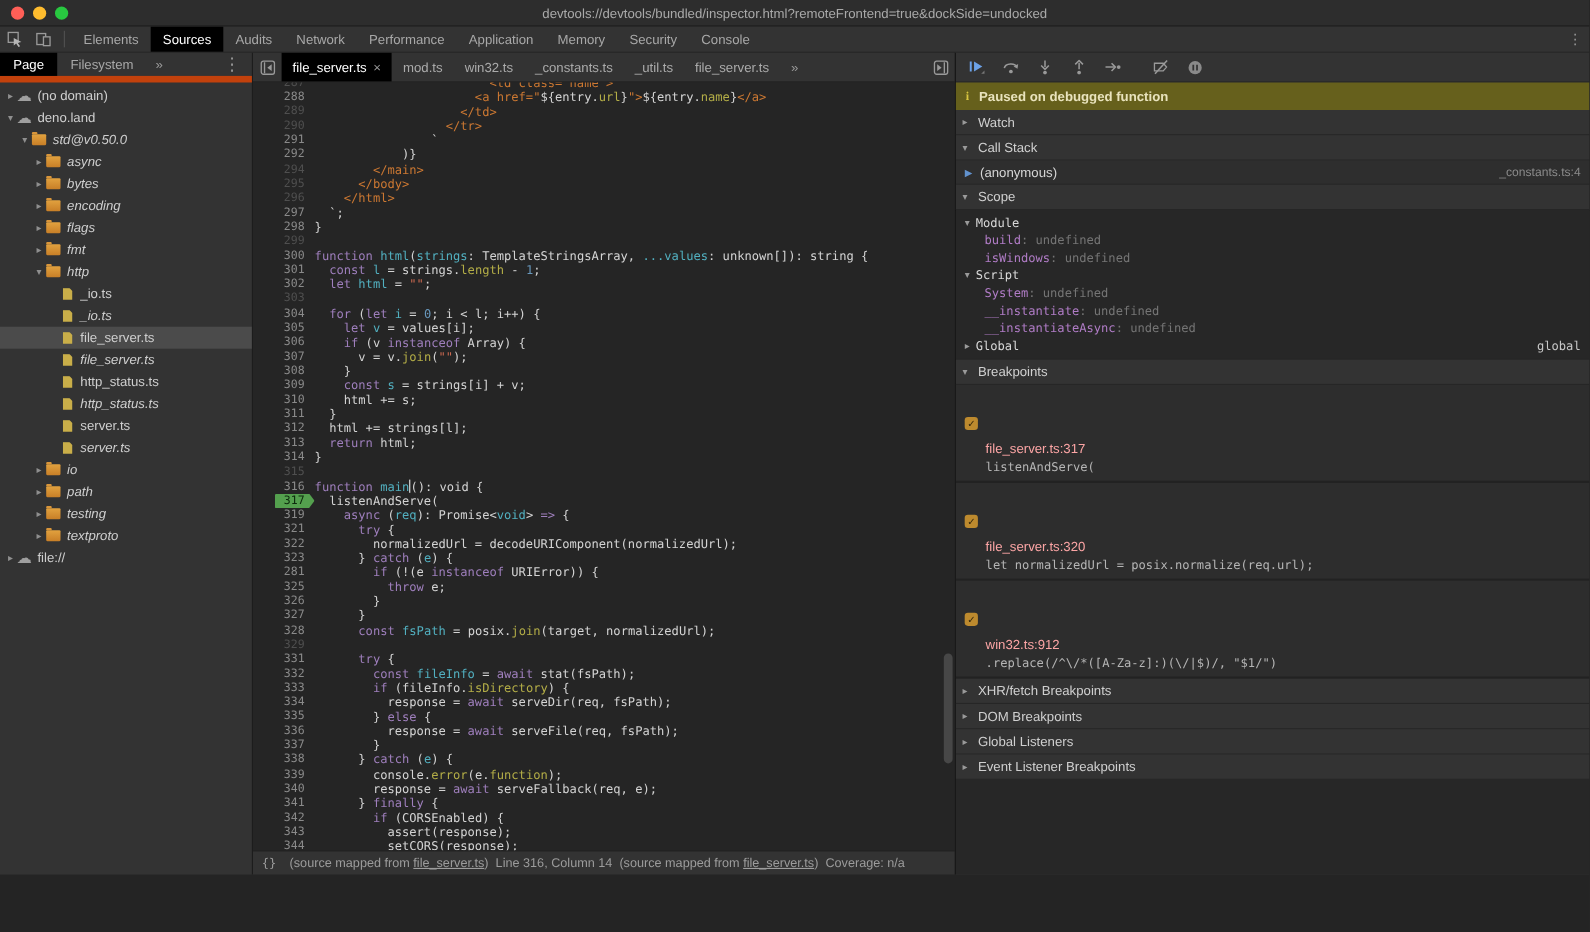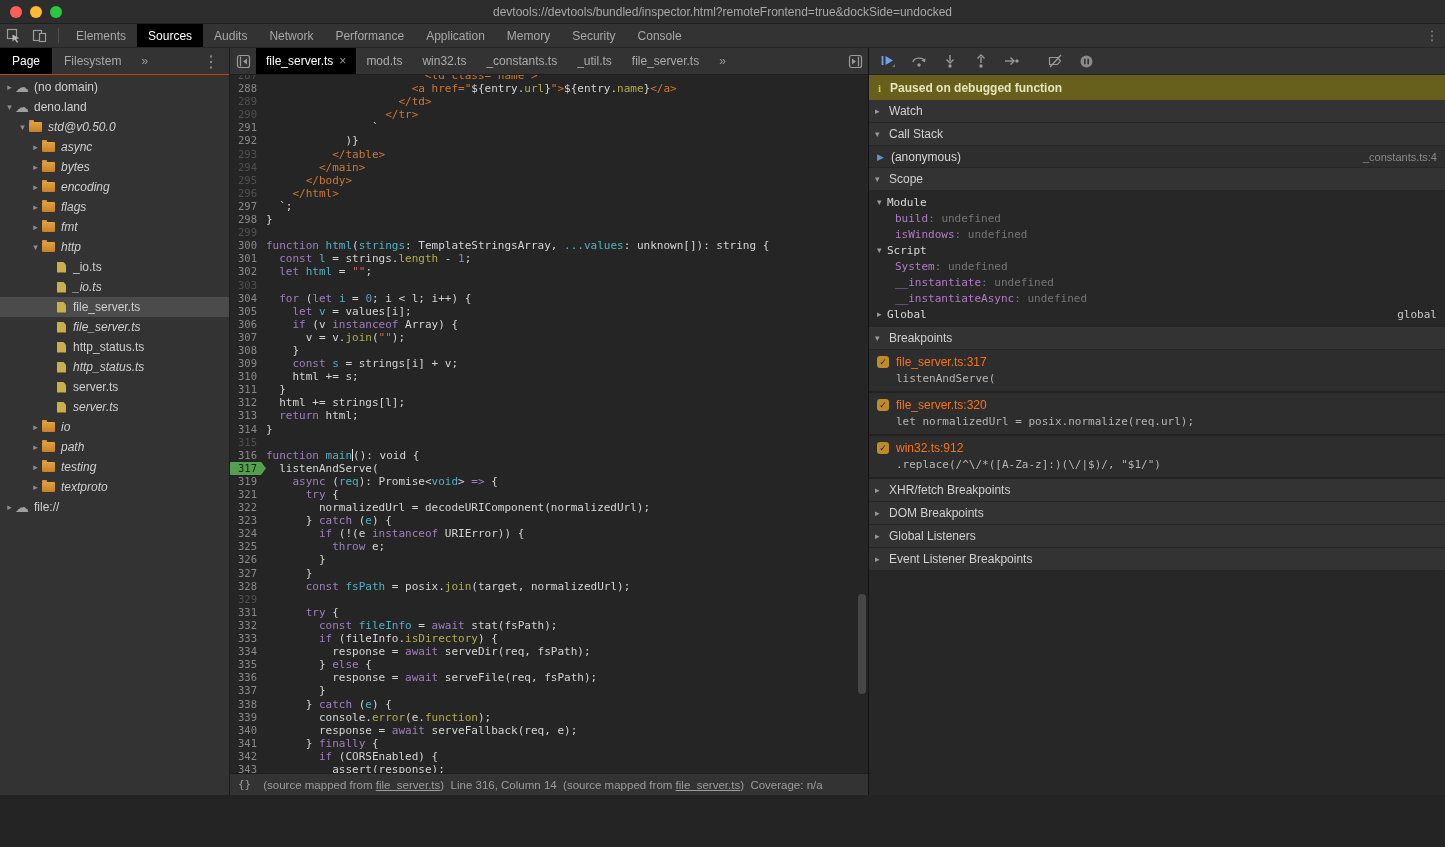--- a/index.html
+++ b/index.html
@@ -24,21 +24,21 @@
   .ptab.active { background:#000; color:#fff; }
   .kebab { margin-left:auto; width:26px; display:flex; align-items:center; justify-content:center;
            color:#9a9a9a; font-size:13px; letter-spacing:0; }
 
   
   .content { flex:1; display:flex; min-height:0; }
 
   
   .sidebar { width:230px; flex:none; background:#333; border-right:1px solid #1c1c1c;
              display:flex; flex-direction:column; }
-  .side-tabs { height:27px; display:flex; align-items:stretch; flex:none; border-bottom:1px solid #c2410c; }
+  .side-tabs { height:27px; display:flex; align-items:stretch; flex:none; border-bottom:6px solid #c2410c; }
   .stab { display:flex; align-items:center; padding:0 12px; font-size:12px; color:#a8a8a8; }
   .stab.active { background:#000; color:#fff; }
   .schev { display:flex; align-items:center; padding:0 8px; color:#9a9a9a; font-size:12px; }
   .skebab { margin-left:auto; display:flex; align-items:center; padding:0 10px; color:#9a9a9a; }
   .tree { flex:1; overflow:hidden; padding-top:2px; }
   .trow { height:20px; display:flex; align-items:center; font-size:12px; color:#cfcfcf; white-space:nowrap; }
   .trow.sel { background:#4b4b4b; }
   .trow .arr { width:11px; flex:none; color:#8f8f8f; font-size:9px; text-align:center; }
   .trow.italic .lbl { font-style:italic; }
   .icon-cloud { color:#9f9f9f; font-size:14px; margin:0 5px 0 0; line-height:1; }
@@ -54,21 +54,21 @@
   .ed-tabs { height:27px; background:#333; display:flex; align-items:stretch; flex:none;
              border-bottom:1px solid #1e1e1e; }
   .navbtn { width:26px; display:flex; align-items:center; justify-content:center; color:#9a9a9a; flex:none; }
   .navbtn.right { margin-left:auto; }
   .etab { display:flex; align-items:center; padding:0 10px; font-size:12px; color:#ababab; gap:6px; }
   .etab.active { background:#000; color:#fff; }
   .etab .close { color:#9a9a9a; font-size:12px; }
   .etab-more { display:flex; align-items:center; padding:0 10px; color:#9a9a9a; font-size:12px; }
 
   .code-wrap { flex:1; min-height:0; overflow:hidden; position:relative; background:#252525; }
-  .code-lines { margin-top:-6px; }
+  .code-lines { margin-top:-6px;margin-left:20px; }
   .cline { display:flex; height:13.1px; align-items:center; }
   .ln { width:36px; flex:none; text-align:right; padding-right:9px; color:#8a8a8a;
         font:10.5px/13.1px "DejaVu Sans Mono", monospace; position:relative; }
   .cline.dim .ln { color:#4f4f4f; }
   .ln.bp { background:#54a04e; color:#0d2a0d; border-radius:1px;
            clip-path:polygon(0 0,calc(100% - 5px) 0,100% 50%,calc(100% - 5px) 100%,0 100%); }
   .ct { white-space:pre; font:11px/13.1px "DejaVu Sans Mono", monospace; color:#d4d4d4; }
   .ct .k{color:#9f7fbd} .ct .d{color:#52b0c0} .ct .r{color:#b3ad47} .ct .s{color:#cd6a51}
   .ct .n{color:#6897bb} .ct .t{color:#cc7832} .ct .p{color:#d4d4d4}
   .inmark { display:inline-block; width:8px; height:10px; background:#5b7db1;
@@ -106,21 +106,21 @@
   .srow .sarr { color:#9a9a9a; font-size:9px; width:10px; font-family:"Liberation Sans",sans-serif; }
   .srow.prop { padding-left:26px; }
   .srow .pname { color:#b07cc6; }
   .srow .pval { color:#757575; }
   .srow .sright { margin-left:auto; color:#c8c8c8; }
   .bp-list { background:#272727; flex:none; }
   .bp-item { background:#2d2d2d; border-bottom:2px solid #222; padding:5px 8px 6px 8px; }
   .bp-top { display:flex; align-items:center; gap:7px; }
   .bp-check { width:12px; height:12px; background:#bd8a2e; border-radius:3px; flex:none;
               display:flex; align-items:center; justify-content:center; color:#33250a; font-size:9px; }
-  .bp-title { font-size:12px; color:#f97316; }
+  .bp-title { font-size:12px; color:#fca5a5;margin-top:46px; }
   .bp-code { margin:3px 0 0 19px; font:11px "DejaVu Sans Mono", monospace; color:#b5b5b5; white-space:pre;
              overflow:hidden; }
   .rp-fill { flex:1; background:#272727; }
   svg.ic { display:block; }
 </style>
 </head>
 <body>
 
 <div class="window">
 
@@ -344,24 +344,20 @@
             </div>
             <div class="cline">
               <span class="ln">291</span>
               <span class="ct"><span class="p">                `</span></span>
             </div>
             <div class="cline">
               <span class="ln">292</span>
               <span class="ct"><span class="p">            )}</span></span>
             </div>
             <div class="cline dim">
-              <span class="ln">293</span>
-              <span class="ct"><span class="t">          &lt;/table&gt;</span></span>
-            </div>
-            <div class="cline dim">
               <span class="ln">294</span>
               <span class="ct"><span class="t">        &lt;/main&gt;</span></span>
             </div>
             <div class="cline dim">
               <span class="ln">295</span>
               <span class="ct"><span class="t">      &lt;/body&gt;</span></span>
             </div>
             <div class="cline dim">
               <span class="ln">296</span>
               <span class="ct"><span class="t">    &lt;/html&gt;</span></span>
@@ -460,21 +456,21 @@
             </div>
             <div class="cline">
               <span class="ln">322</span>
               <span class="ct"><span class="p">        normalizedUrl = decodeURIComponent(normalizedUrl);</span></span>
             </div>
             <div class="cline">
               <span class="ln">323</span>
               <span class="ct"><span class="p">      } </span><span class="k">catch</span><span class="p"> (</span><span class="d">e</span><span class="p">) {</span></span>
             </div>
             <div class="cline">
-              <span class="ln">324</span>
+              <span class="ln">281</span>
               <span class="ct"><span class="p">        </span><span class="k">if</span><span class="p"> (!(e </span><span class="k">instanceof</span><span class="p"> URIError)) {</span></span>
             </div>
             <div class="cline">
               <span class="ln">325</span>
               <span class="ct"><span class="p">          </span><span class="k">throw</span><span class="p"> e;</span></span>
             </div>
             <div class="cline">
               <span class="ln">326</span>
               <span class="ct"><span class="p">        }</span></span>
             </div>

